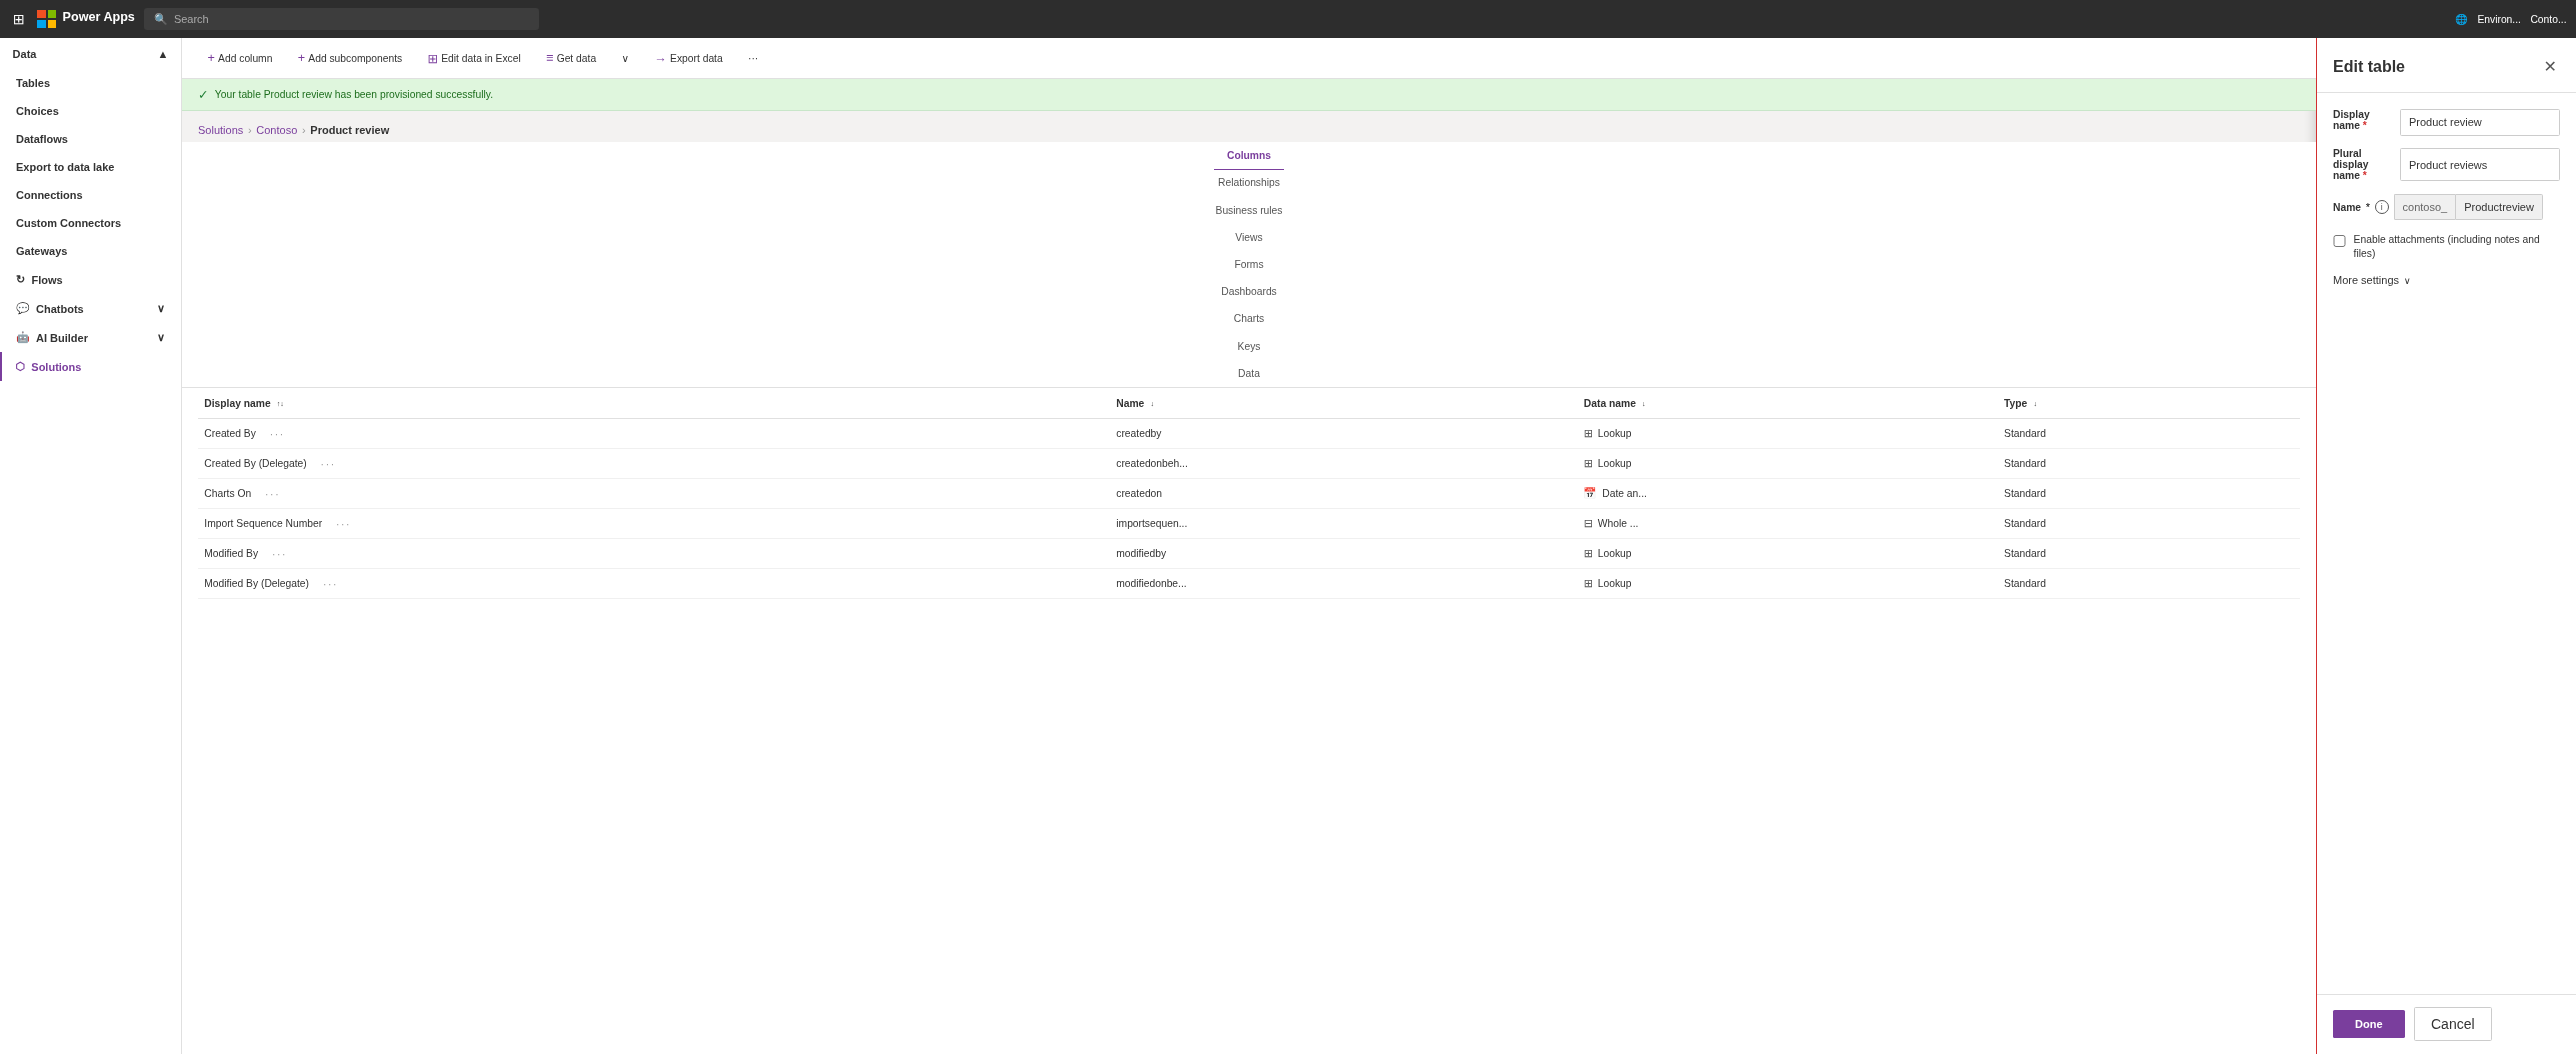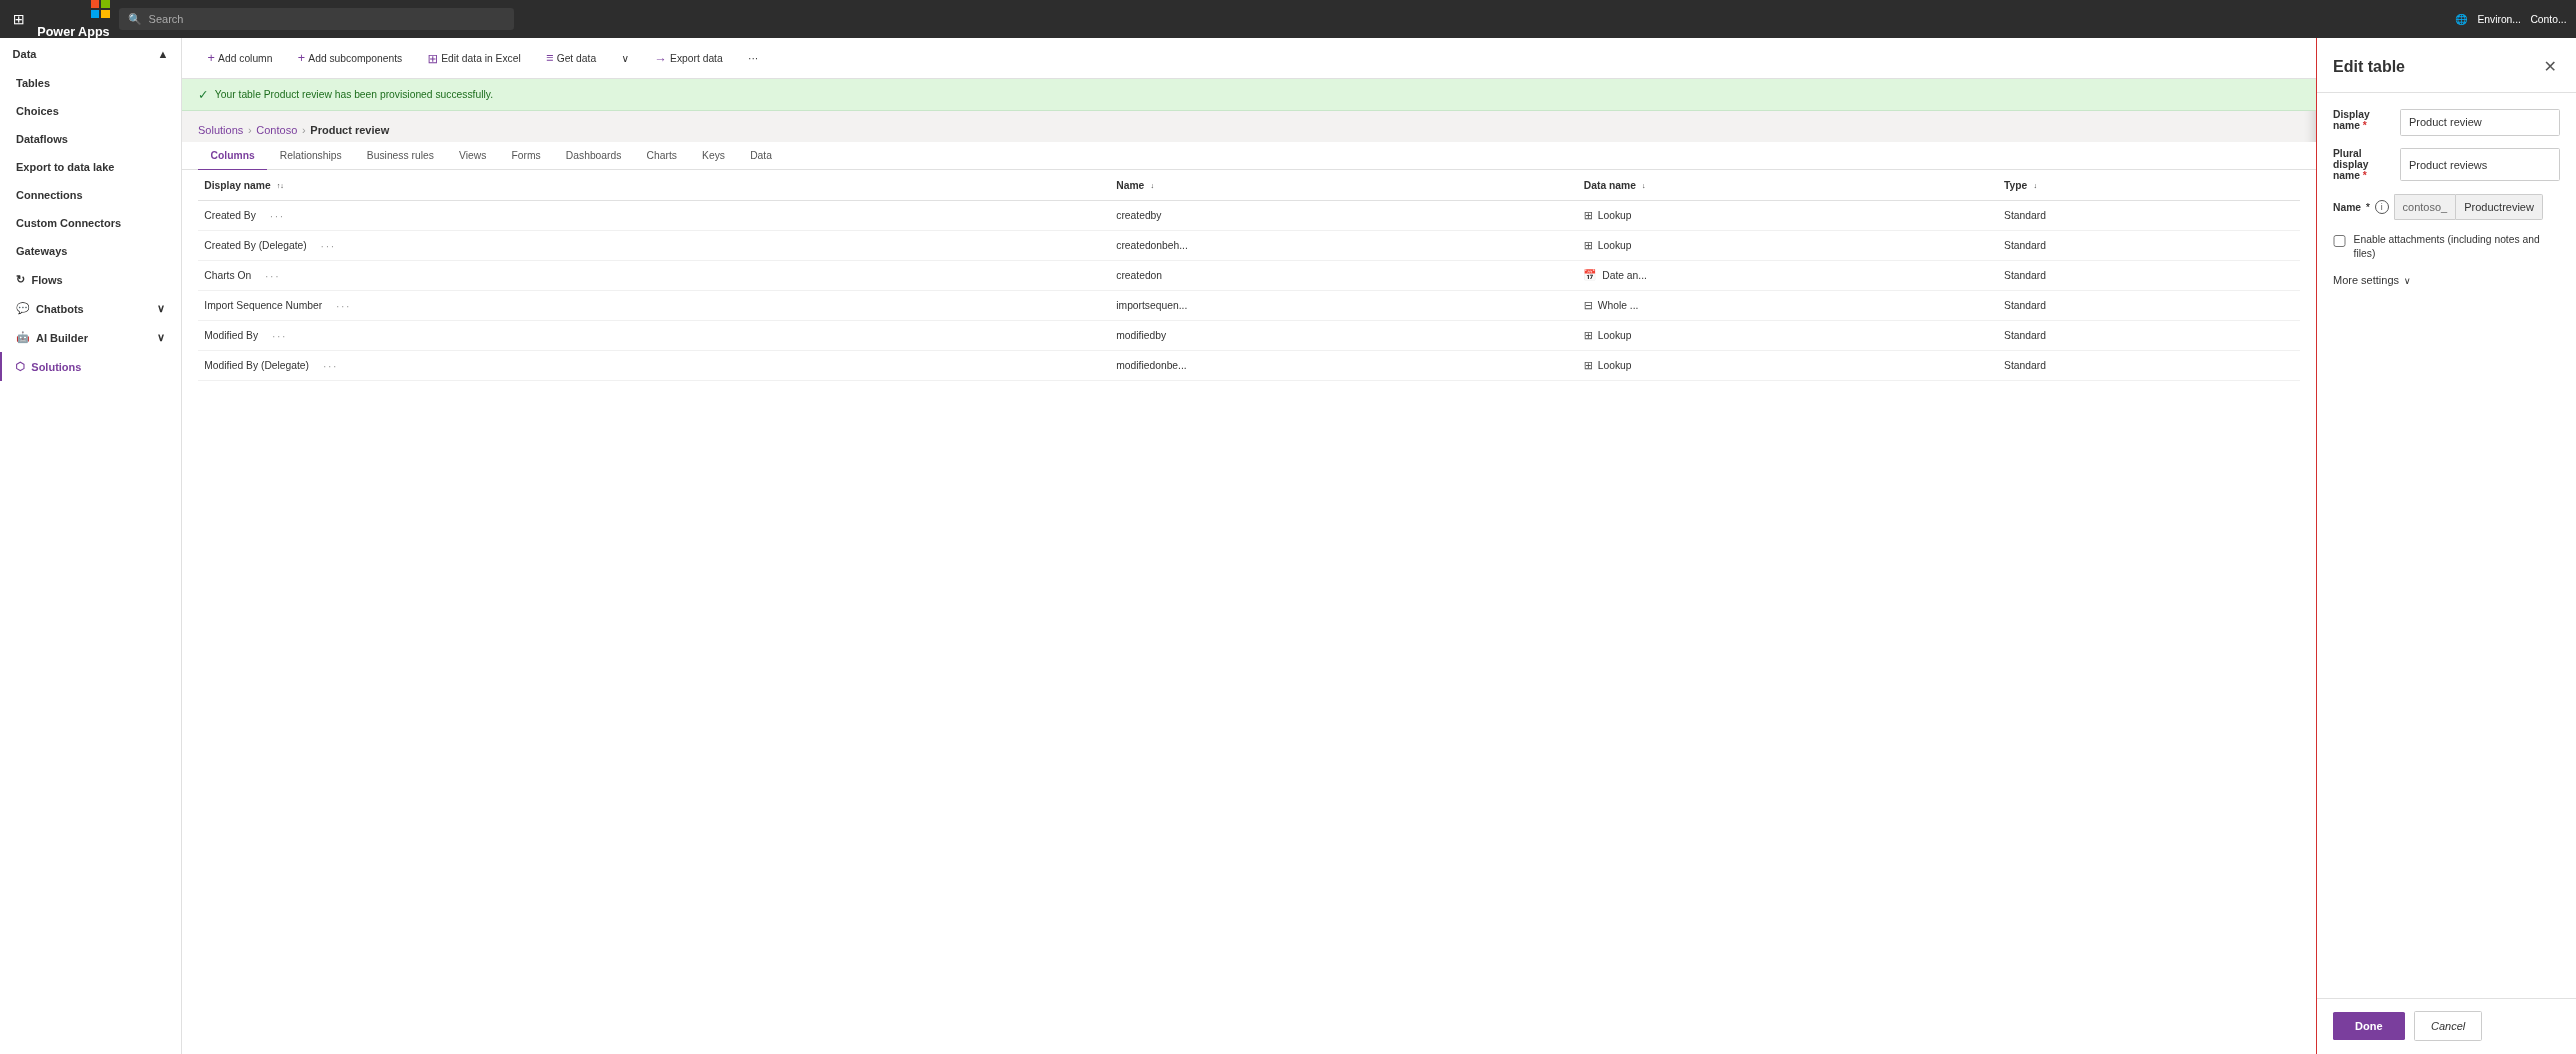--- a/index.html
+++ b/index.html
@@ -3,21 +3,21 @@
   <meta charset="utf-8">
   <style>
     * { box-sizing: border-box; margin: 0; padding: 0; }
     body { font-family: 'Segoe UI', Arial, sans-serif; font-size: 11px; background: #f3f2f1; display: flex; flex-direction: column; height: 100vh; overflow: hidden; }
 
     
     .top-nav {
       display: flex; align-items: center; background: #2d2d2d; height: 38px; padding: 0 9.5px; gap: 9.5px; flex-shrink: 0; z-index: 100;
     }
     .nav-waffle { color: white; font-size: 14.2px; cursor: pointer; padding: 3.2px; }
-    .nav-logo { display: flex; align-items: flex-end; gap: 6.3px; flex-direction: column; }
+    .nav-logo { display: flex; align-items: flex-start; gap: 6.3px; }
     .ms-logo { width: 19px; height: 19px; display: grid; grid-template-columns: 1fr 1fr; gap: 1.6px; }
     .ms-logo-q { width: 8.7px; height: 8.7px; }
     .ms-logo-q:nth-child(1) { background: #f25022; }
     .ms-logo-q:nth-child(2) { background: #7fba00; }
     .ms-logo-q:nth-child(3) { background: #00a4ef; }
     .ms-logo-q:nth-child(4) { background: #ffb900; }
     .nav-app-name { color: white; font-size: 12.6px; font-weight: 600; }
     .nav-search {
       flex: 1; max-width: 395px; display: flex; align-items: center;
       background: #3d3d3d; border-radius: 3.2px; padding: 4.7px 9.5px; gap: 6.3px;
@@ -71,21 +71,21 @@
     .breadcrumb {
       display: flex; align-items: center; gap: 4.7px; padding: 12.6px 16px 6.3px;
       font-size: 11px; color: #555;
     }
     .breadcrumb-sep { color: #999; }
     .breadcrumb-current { font-weight: 700; color: #333; }
 
     
     .tabs {
       display: flex; align-items: center; gap: 0; padding: 0 16px;
-      border-bottom: 0.8px solid #e0e0e0; background: white; flex-shrink: 0;
+      border-bottom: 0.8px solid #e0e0e0; background: white; flex-shrink: 0; flex-direction: column;
     }
     .tab {
       padding: 8px 12.6px; font-size: 10.3px; cursor: pointer; color: #555;
       border-bottom: 1.6px solid transparent; margin-bottom: -0.8px;
     }
     .tab.active { color: #7a3e9d; border-bottom: 1.6px solid #7a3e9d; font-weight: 600; }
 
     
     .table-area { flex: 1; overflow: auto; background: white; padding: 0 16px; }
     table { width: 100%; border-collapse: collapse; }
@@ -139,21 +139,21 @@
     .panel-footer {
       display: flex; align-items: center; gap: 9.5px; padding: 12.6px 16px;
       border-top: 0.8px solid #e0e0e0; background: white;
     }
     .btn-done {
       background: #7a3e9d; color: white; border: none; padding: 8px 22px;
       font-size: 11px; font-weight: 600; border-radius: 1.6px; cursor: pointer;
     }
     .btn-cancel {
       background: white; color: #333; border: 0.8px solid #ccc; padding: 8px 16px;
-      font-size: 11px; border-radius: 1.6px; cursor: pointer; font-style: italic;
+      font-size: 14px; border-radius: 1.6px; cursor: pointer;
     }
   </style>
 </head>
 <body>
 
 <div class="top-nav">
   <span class="nav-waffle">⊞</span>
   <div class="nav-logo">
     <div class="ms-logo">
       <div class="ms-logo-q"></div>

